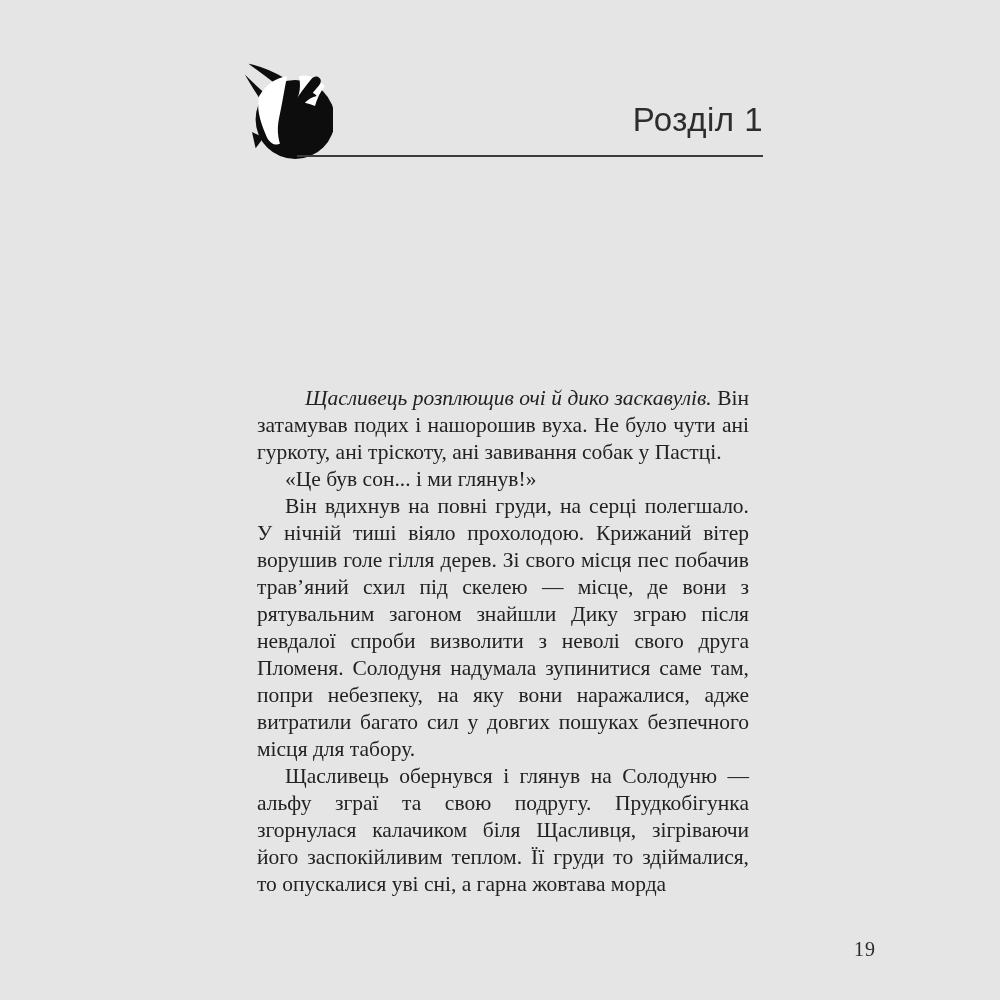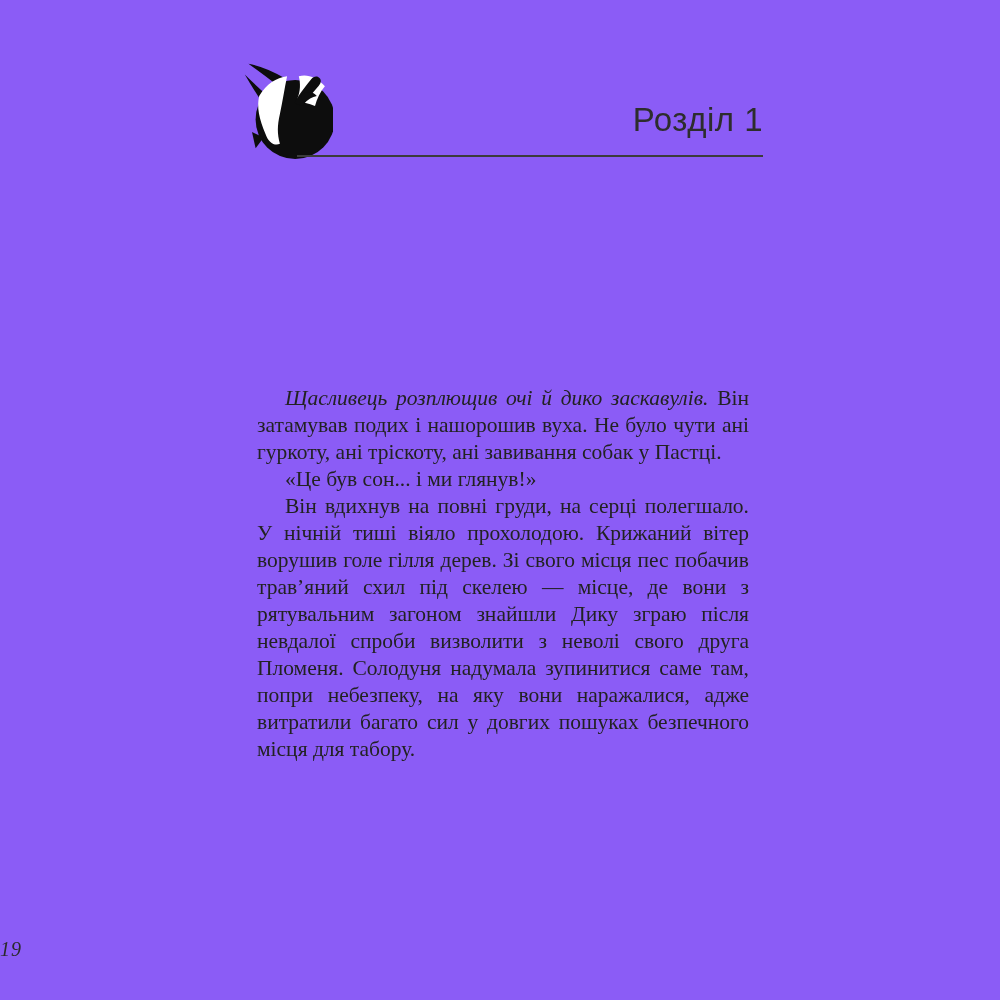--- a/index.html
+++ b/index.html
@@ -11,21 +11,21 @@
     width: 1000px;
     height: 1000px;
     position: relative;
     font-family: "Liberation Serif", serif;
     color: #1d1d1d;
     overflow: hidden;
   }
   .page {
     position: absolute;
     inset: 0;
-    background: #8b5cf6;
+    background: #e5e5e5;
   }
 
   
   .chapter-header { position: absolute; left: 0; top: 0; width: 1000px; height: 180px; }
   .logo {
     position: absolute;
     left: 243px;
     top: 61px;
     width: 90px;
     height: 108px;
@@ -61,30 +61,30 @@
     line-height: 27px;
     text-align: justify;
     color: #222222;
   }
   .body-text p {
     margin: 0;
     text-indent: 28px;
   }
   .body-text em {
     font-style: italic;
+    margin-left: 20px;
   }
 
   
   .page-footer {
     position: absolute;
     left: 0;
     top: 938px;
     width: 876px;
-    text-align: left;
-    font-style: italic;
+    text-align: right;
   }
   .page-number {
     font-family: "Liberation Serif", serif;
     font-size: 20px;
     color: #2a2a2a;
     letter-spacing: 1px;
   }
 </style>
 </head>
 <body>
@@ -114,19 +114,20 @@
     <h1 class="chapter-title">Розділ 1</h1>
 
     <div class="header-rule"></div>
   </header>
 
   <main class="body-text" id="body-text">
 
   <p><em>Щасливець розплющив очі й дико заскавулів.</em> Він затамував подих і нашорошив вуха. Не було чути ані гуркоту, ані тріскоту, ані завивання собак у Пастці.</p>
       <p>«Це був сон... і ми глянув!»</p>
       <p>Він вдихнув на повні груди, на серці полегшало. У нічній тиші віяло прохолодою. Крижаний вітер ворушив голе гілля дерев. Зі свого місця пес побачив трав’яний схил під скелею — місце, де вони з рятувальним загоном знайшли Дику зграю після невдалої спроби визволити з неволі свого друга Пломеня. Солодуня надумала зупинитися саме там, попри небезпеку, на яку вони наражалися, адже витратили багато сил у довгих пошуках безпечного місця для табору.</p>
+      <p>Щасливець обернувся і глянув на Солодуню — альфу зграї та свою подругу. Прудкобігунка згорнулася калачиком біля Щасливця, зігріваючи його заспокійливим теплом. Її груди то здіймалися, то опускалися уві сні, а гарна жовтава морда</p>
     </main>
 
   <footer class="page-footer">
     <span class="page-number">19</span>
   </footer>
 
 </div>
 
 </body></html>

